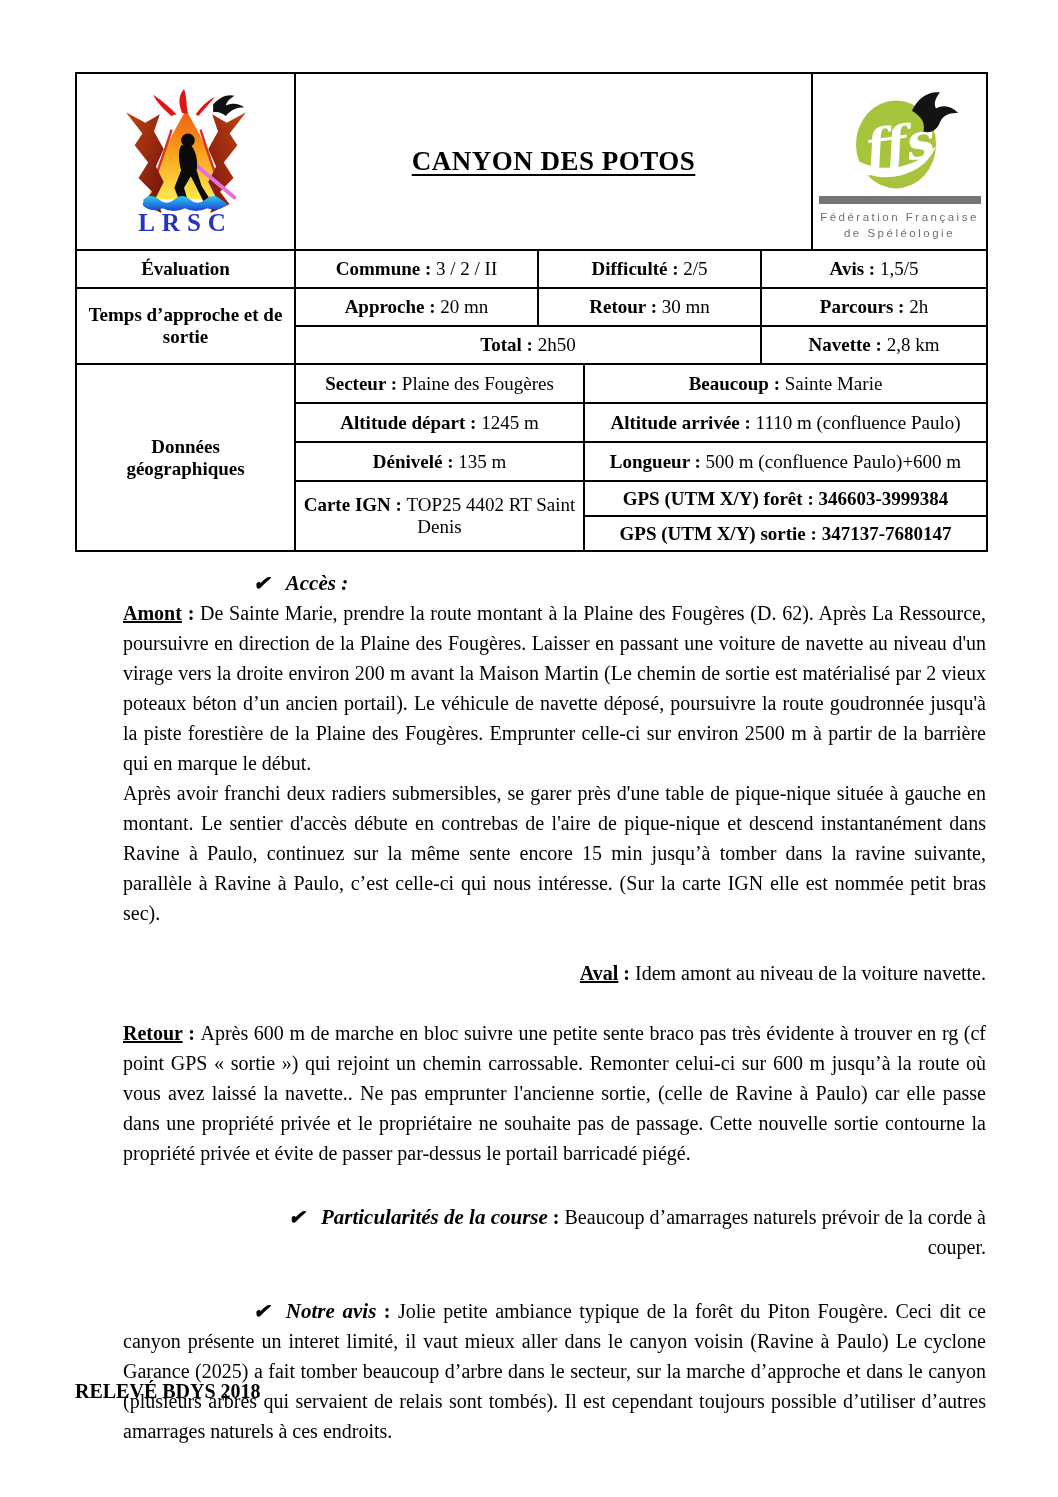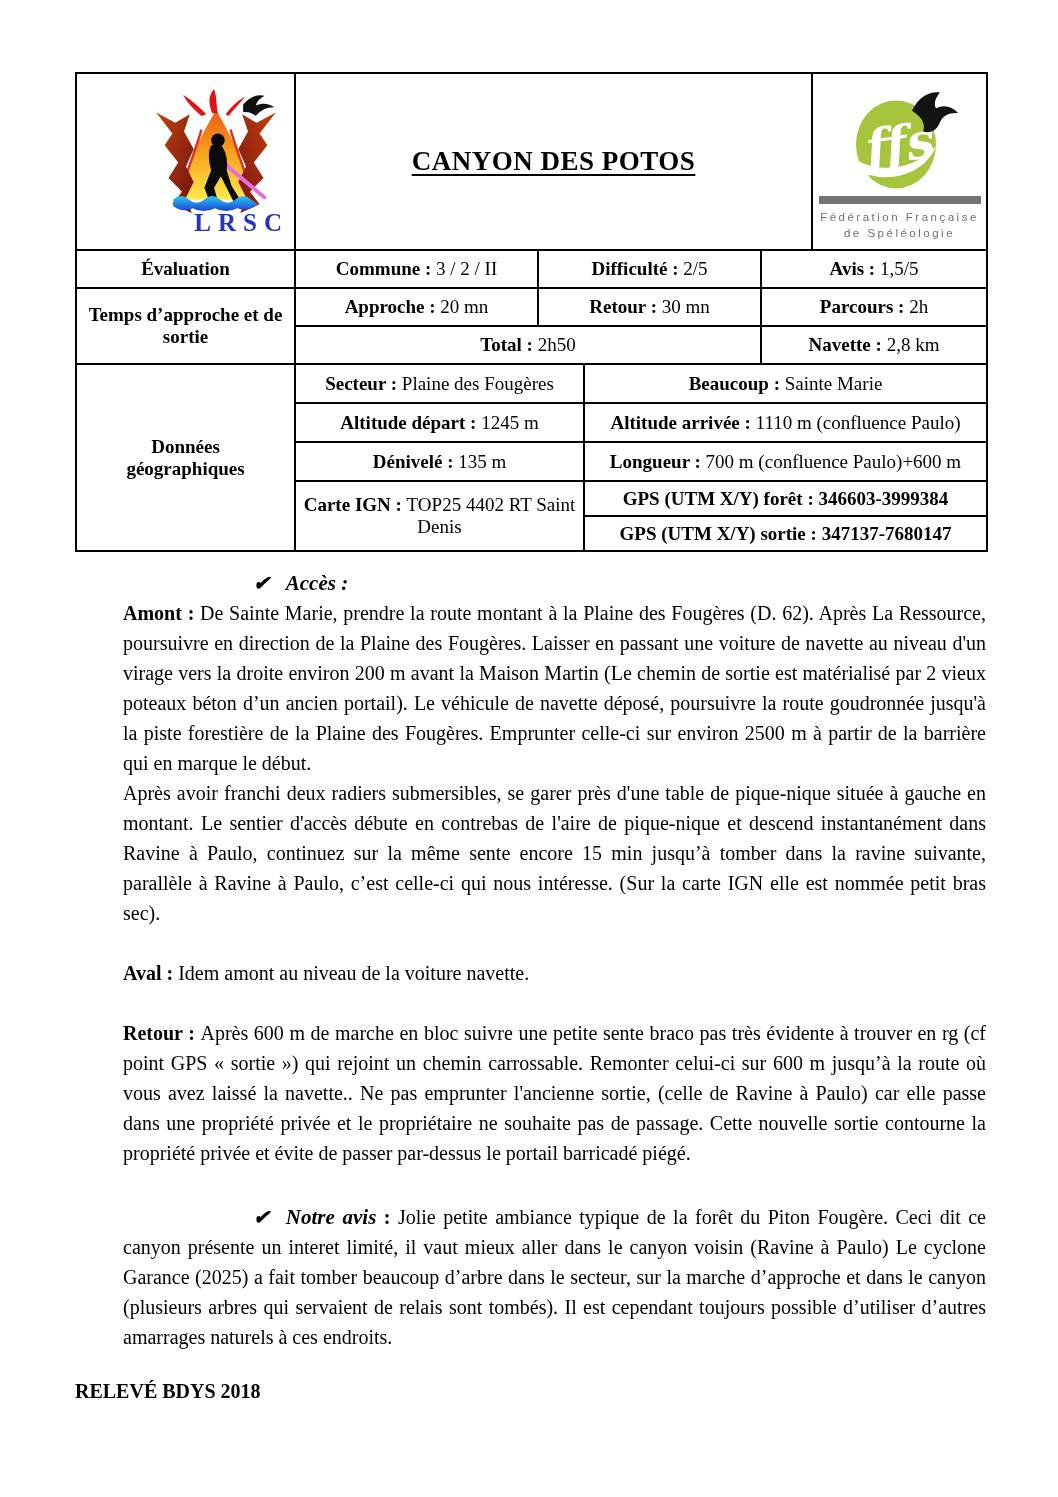--- a/index.html
+++ b/index.html
@@ -14,43 +14,43 @@
              font-size:19px;padding:2px 5px;overflow:hidden;}
   .b{font-weight:bold;}
   .merge-up{margin-top:-2px;}
 
   
   td.logo-cell{height:171px;}
   .title-text{font-size:27px;font-weight:bold;letter-spacing:.5px;
               text-decoration:underline;text-underline-offset:4px;}
 
   
-  .lrsc-wrap{display:flex;flex-direction:column;align-items:flex-end;justify-content:center;}
+  .lrsc-wrap{display:flex;flex-direction:column;align-items:center;justify-content:center;}
   .lrsc-label{font-weight:bold;font-size:25px;letter-spacing:7px;color:#2633c0;margin-top:-4px;}
 
   
   .ffs-wrap{display:flex;flex-direction:column;align-items:center;justify-content:center;}
   .ffs-caption{margin-top:2px;border-top:8px solid #737373;padding-top:5px;width:162px;
                font-family:"Liberation Sans","DejaVu Sans",sans-serif;
                font-size:11.5px;color:#707070;letter-spacing:2.5px;line-height:16px;}
 
   
   tr.r36 td{height:32px;}
   tr.r37 td{height:33px;}
   tr.r33 td{height:29px;}
   .two-line{display:inline-block;max-width:160px;}
 
   
   .bodytext{font-size:20px;line-height:30px;margin-left:48px;}
   .para{margin:0;text-align:justify;}
-  .para-left{margin:0;text-align:left;}
+  .para-left{margin:0;text-align:right;}
   .heading{margin:16px 0 0 0;padding-left:130px;font-size:20px;}
   .hd{font-weight:bold;font-style:italic;font-size:21px;}
   .check{font-weight:bold;font-style:italic;margin-right:16px;}
-  .ul{}
+  .ul{text-decoration:underline;}
   .gap30{margin-top:30px;}
   .gap34{margin-top:34px;}
   .indent{text-indent:130px;}
   .footer{position:absolute;left:75px;top:1380px;font-size:20px;font-weight:bold;}
 </style>
 </head>
 <body>
 
 <div class="page">
   <div class="content">
@@ -161,21 +161,21 @@
         <td rowspan="5"><span class="b two-line">Données géographiques</span></td>
         <td><span class="b">Secteur</span><span class="b"> : </span><span>Plaine des Fougères</span></td>
         <td><span class="b">Beaucoup</span><span class="b"> : </span><span>Sainte Marie</span></td>
       </tr>
       <tr class="r37">
         <td><span class="b">Altitude départ</span><span class="b"> : </span><span>1245 m</span></td>
         <td><span class="b">Altitude arrivée</span><span class="b"> : </span><span>1110 m (confluence Paulo)</span></td>
       </tr>
       <tr class="r37">
         <td><span class="b">Dénivelé</span><span class="b"> : </span><span>135 m</span></td>
-        <td><span class="b">Longueur</span><span class="b"> : </span><span>700 m (confluence Paulo)+600 m</span></td>
+        <td><span class="b">Longueur</span><span class="b"> : </span><span>500 m (confluence Paulo)+600 m</span></td>
       </tr>
       <tr class="r33">
         <td rowspan="2"><span class="b">Carte IGN</span><span class="b"> : </span><span>TOP25 4402 RT Saint Denis</span></td>
         <td><span class="b">GPS (UTM X/Y) forêt</span><span class="b"> : </span><span class="b">346603-3999384</span></td>
       </tr>
       <tr class="r33">
         <td><span class="b">GPS (UTM X/Y) sortie</span><span class="b"> : </span><span class="b">347137-7680147</span></td>
       </tr>
     </tbody>
       </table>
@@ -195,20 +195,23 @@
       </p>
 
       <p class="para-left gap30">
         <span class="b ul">Aval</span><span class="b"> : </span><span>Idem amont au niveau de la voiture navette.</span>
       </p>
 
       <p class="para gap30">
         <span class="b ul">Retour</span><span class="b"> : </span><span>Après 600 m de marche en bloc suivre une petite sente braco pas très évidente à trouver en rg (cf point GPS « sortie ») qui rejoint un chemin carrossable. Remonter celui-ci sur 600 m jusqu’à la route où vous avez laissé la navette.. Ne pas emprunter l'ancienne sortie, (celle de Ravine à Paulo) car elle passe dans une propriété privée et le propriétaire ne souhaite pas de passage. Cette nouvelle sortie contourne la propriété privée et évite de passer par-dessus le portail barricadé piégé.</span>
       </p>
 
+      <p class="para-left gap34 indent">
+        <span class="check">✔</span><span class="hd">Particularités de la course</span><span class="b"> : </span><span>Beaucoup d’amarrages naturels prévoir de la corde à couper.</span>
+      </p>
 
       <p class="para gap34 indent">
         <span class="check">✔</span><span class="hd">Notre avis</span><span class="b"> : </span><span>Jolie petite ambiance typique de la forêt du Piton Fougère. Ceci dit ce canyon présente un interet limité, il vaut mieux aller dans le canyon voisin (Ravine à Paulo) Le cyclone Garance (2025) a fait tomber beaucoup d’arbre dans le secteur, sur la marche d’approche et dans le canyon (plusieurs arbres qui servaient de relais sont tombés). Il est cependant toujours possible d’utiliser d’autres amarrages naturels à ces endroits.</span>
       </p>
 
     </div>
   </div>
 
   <div class="footer">RELEVÉ BDYS 2018</div>
 </div>

